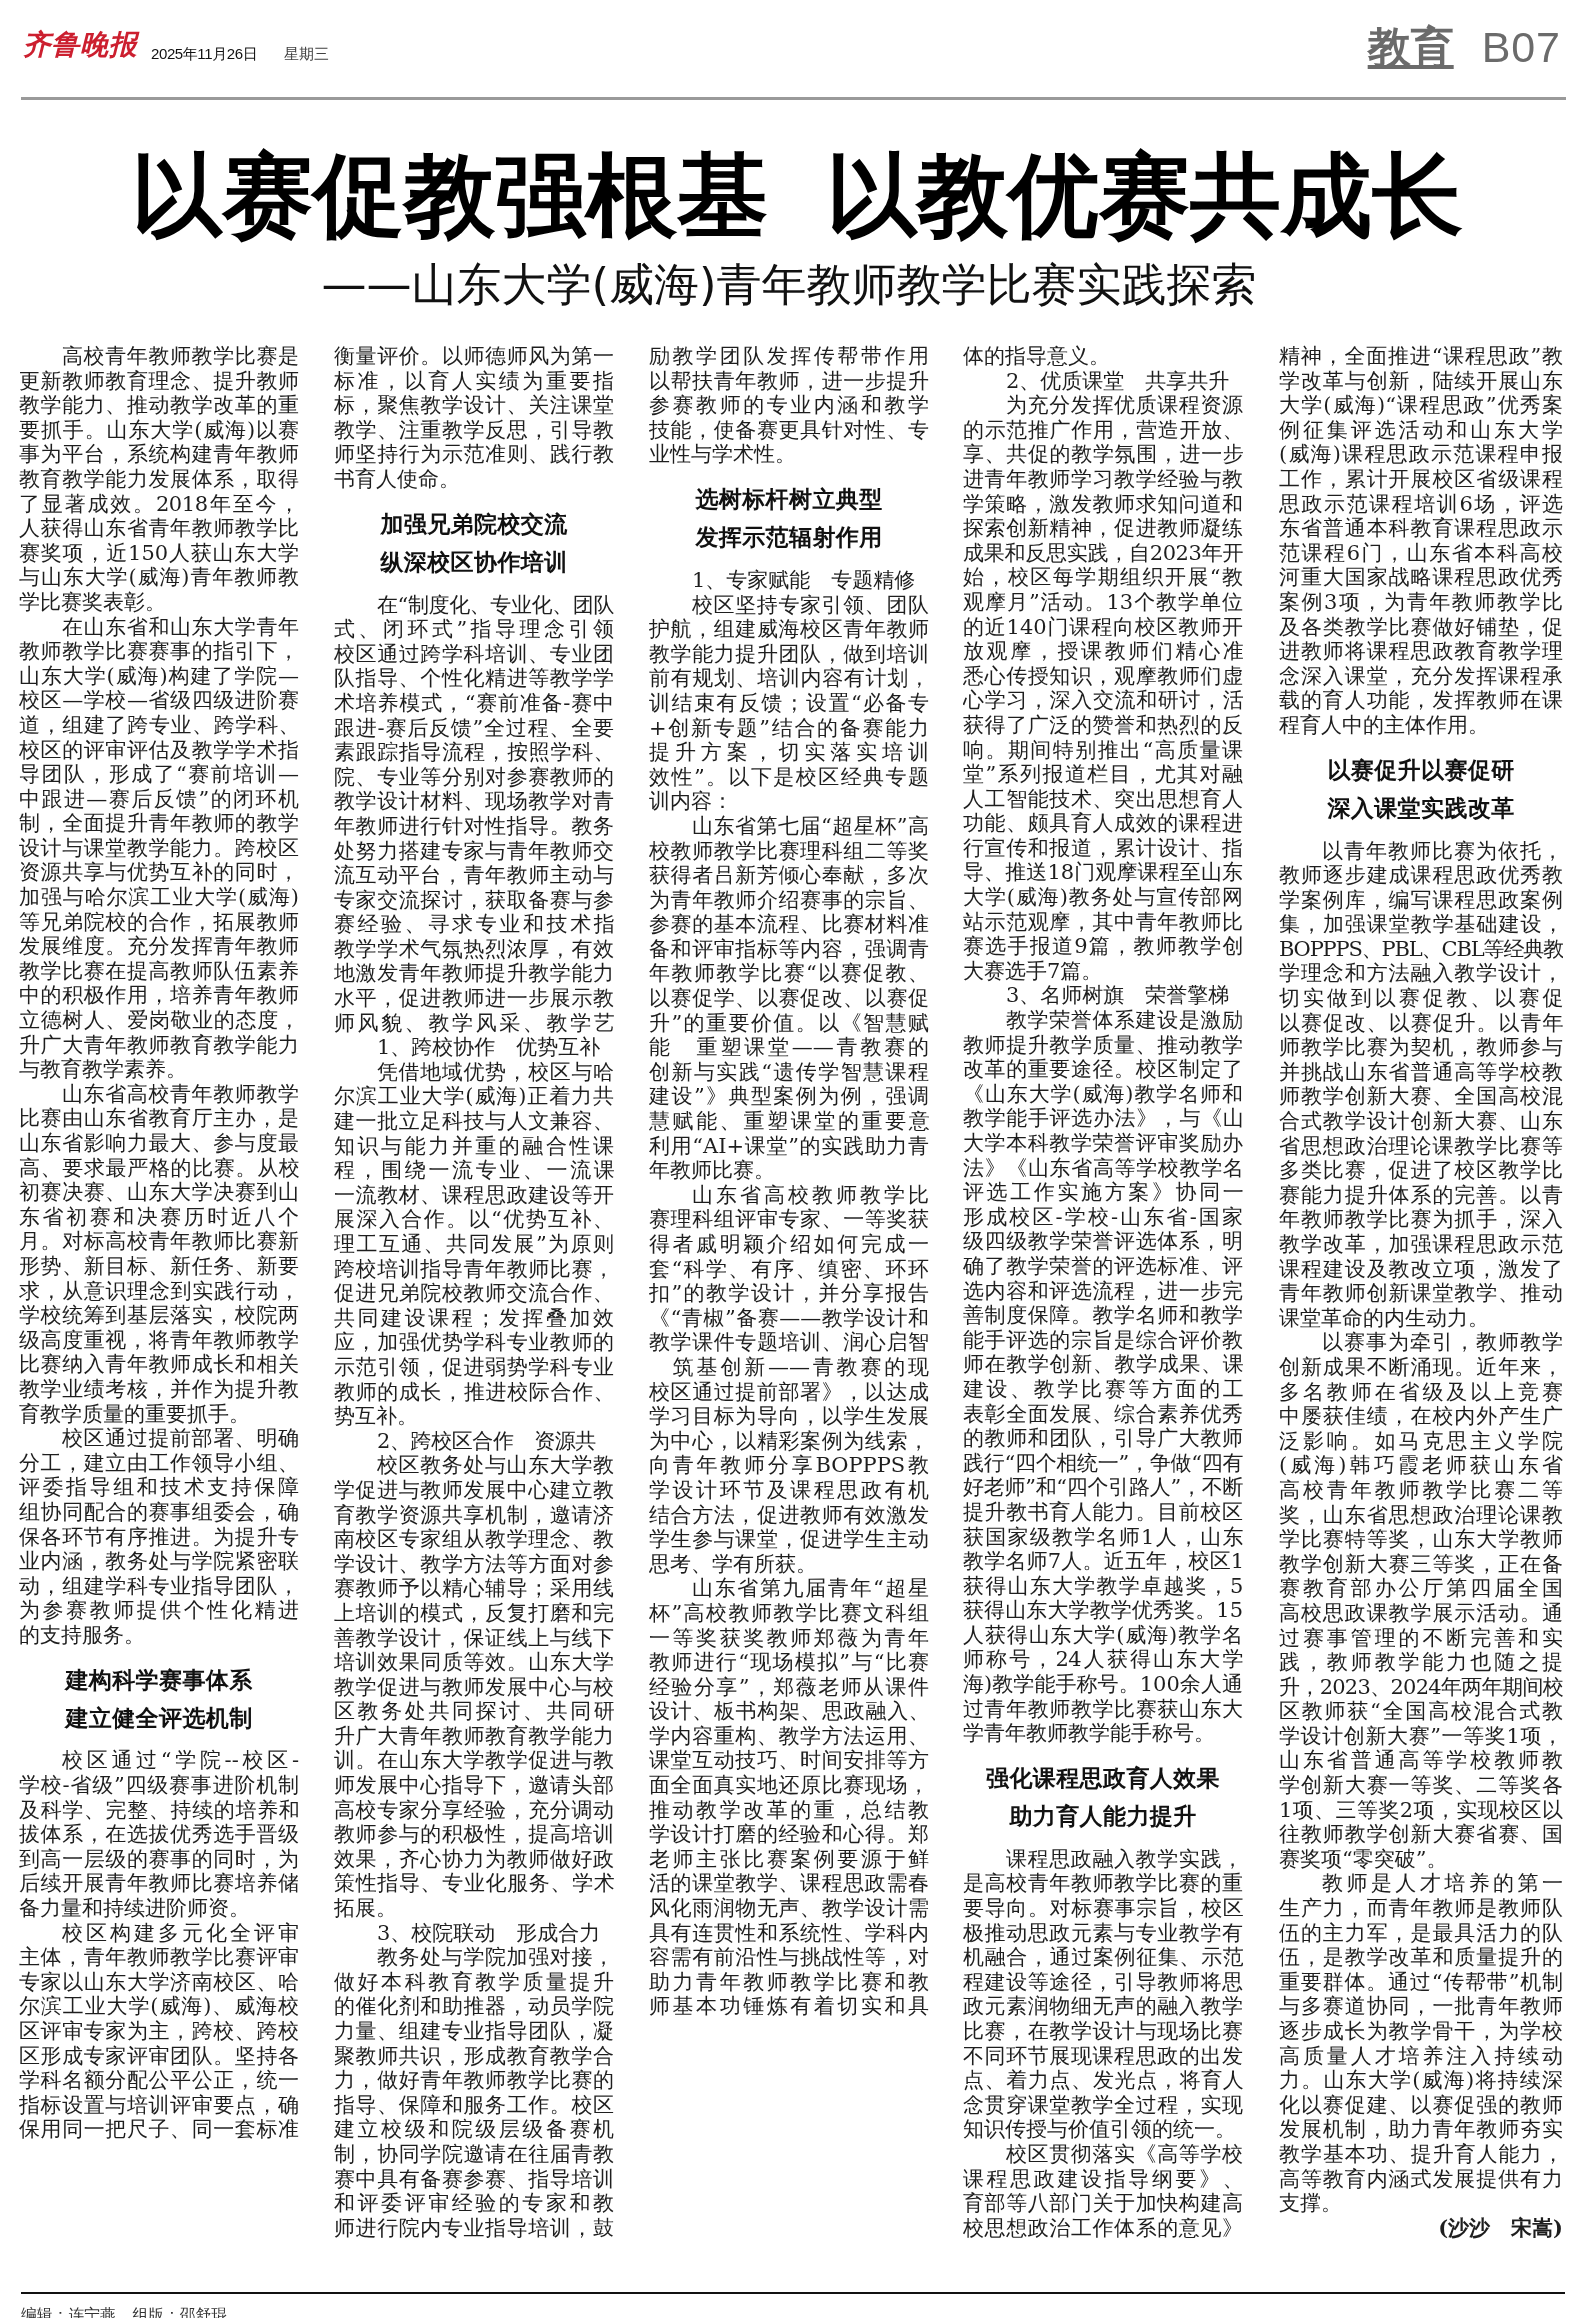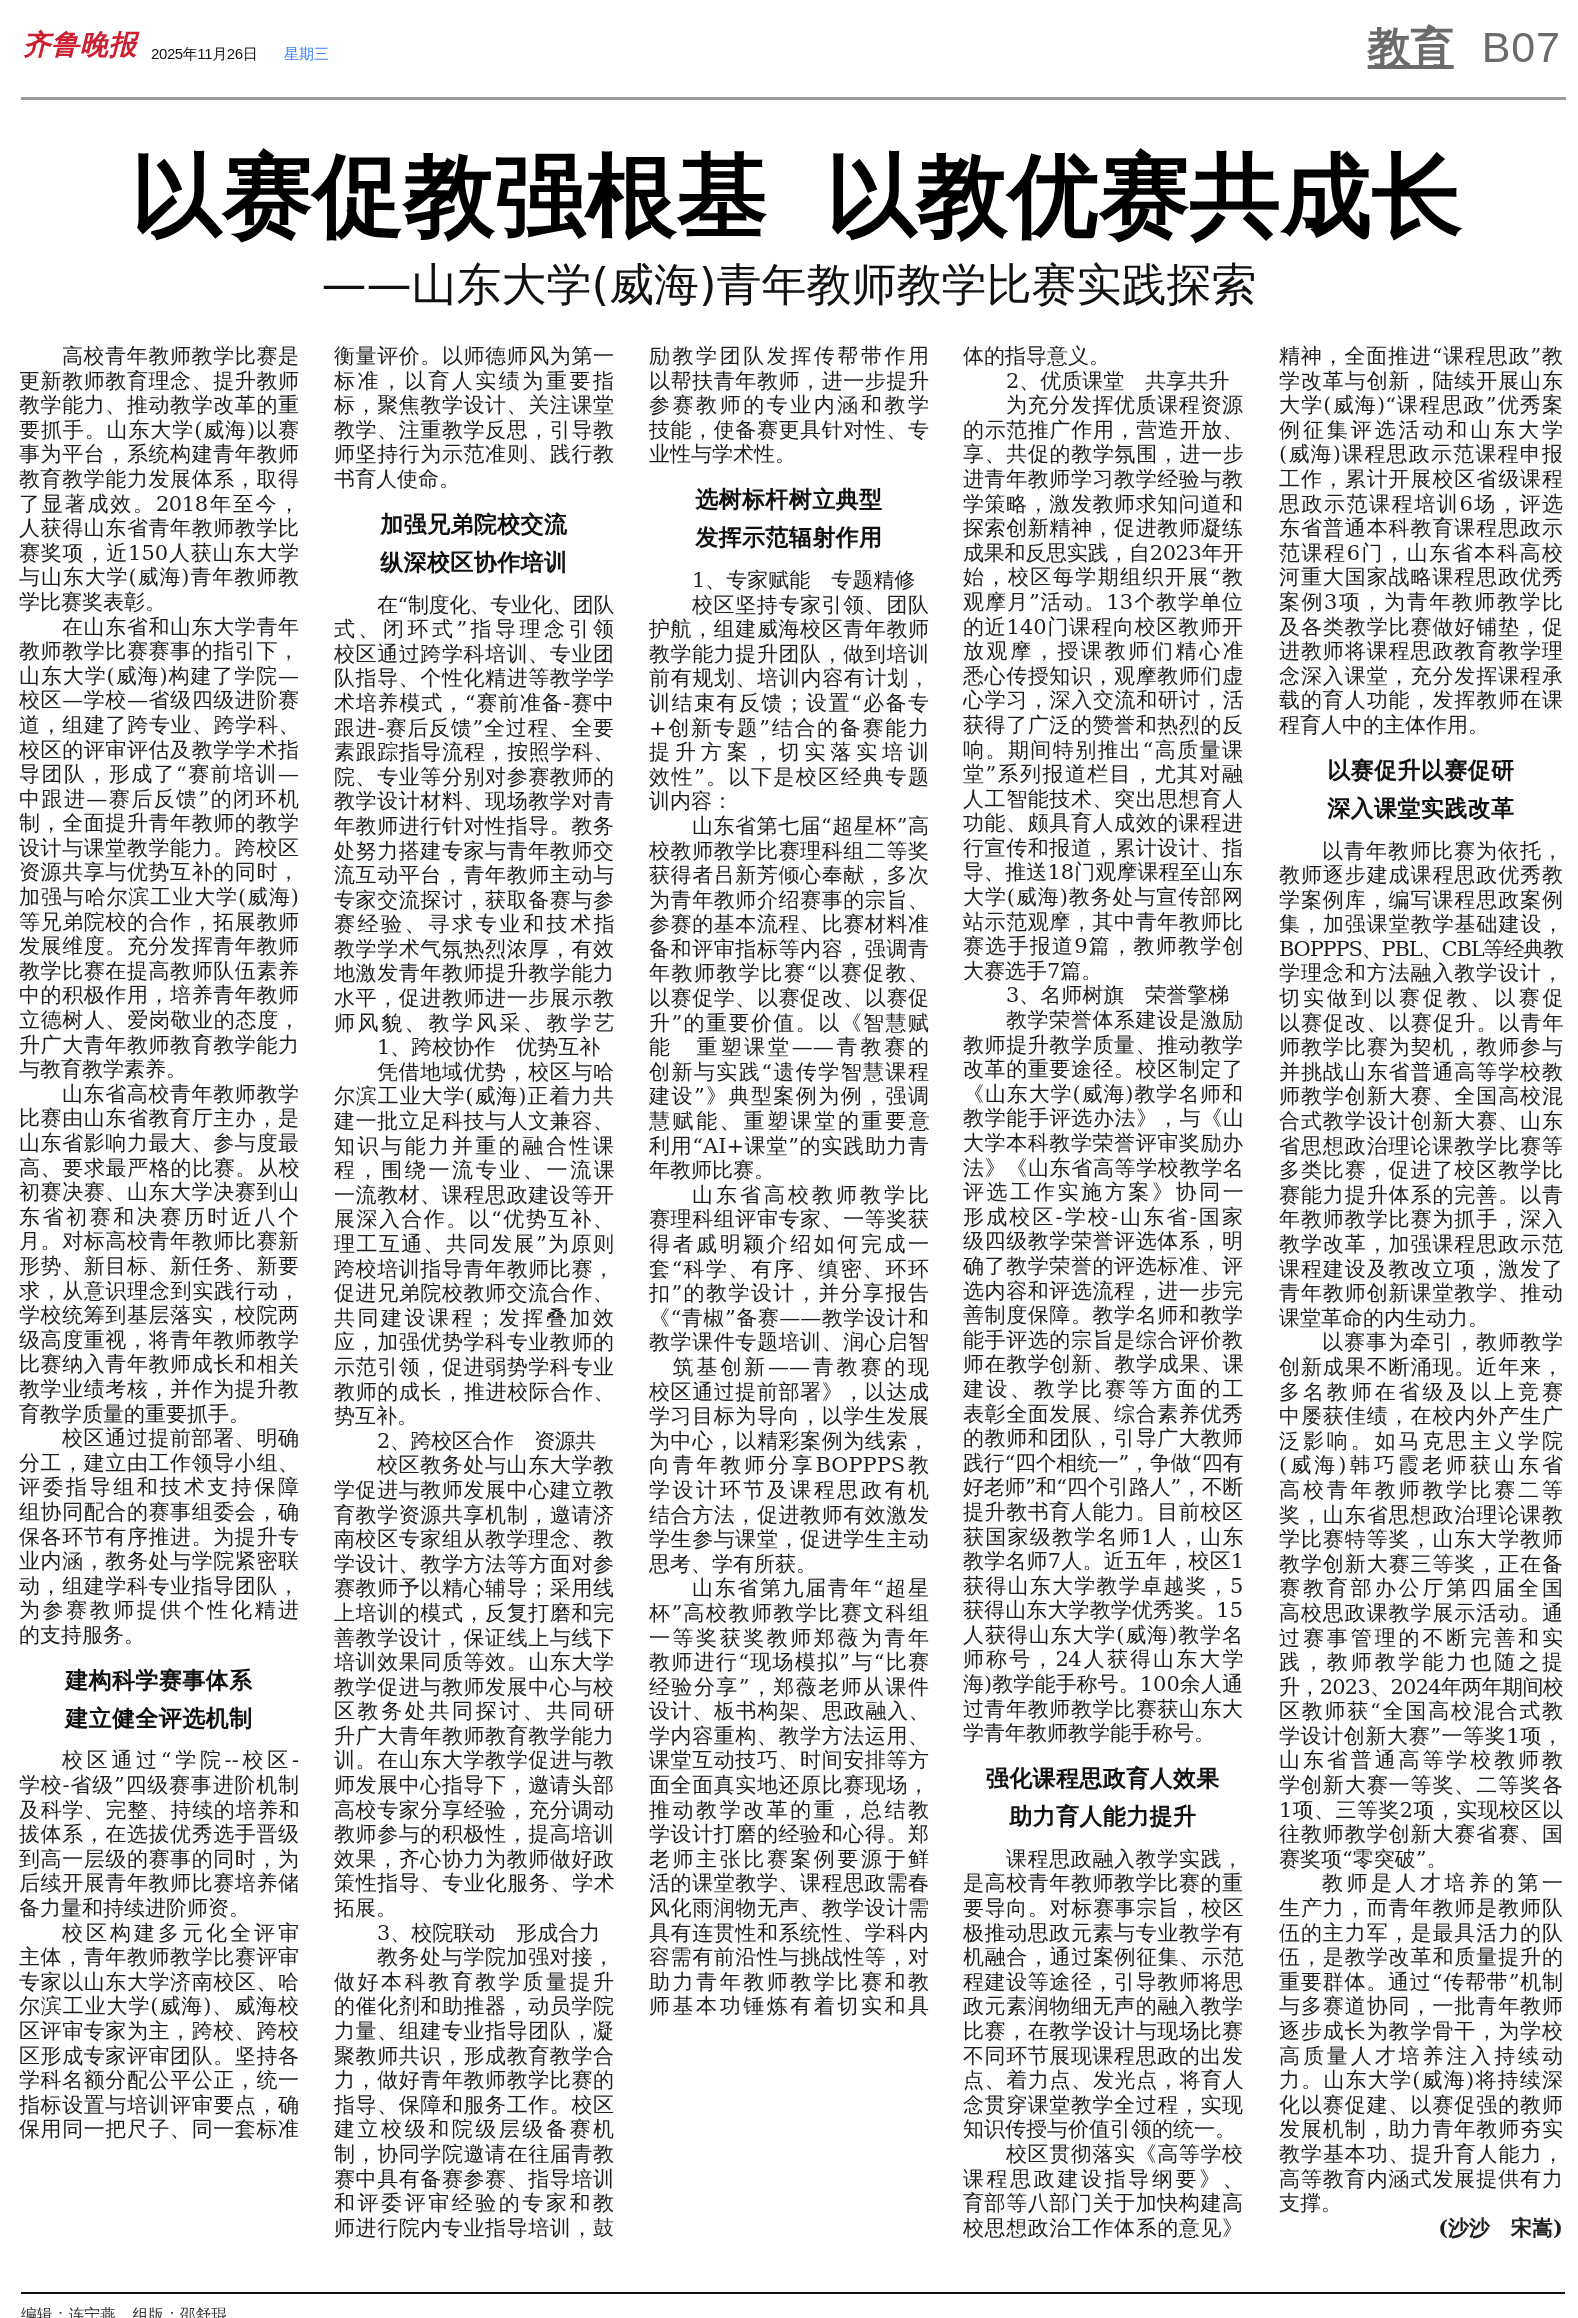--- a/index.html
+++ b/index.html
@@ -20,21 +20,21 @@
     font-family: "DejaVu Serif", serif;
   }
   .date {
     position: absolute; left: 151px; top: 46px;
     font-size: 15px; line-height: 15px; letter-spacing: -0.4px;
     color: #111; font-family: "Liberation Sans", sans-serif;
   }
   .weekday {
     position: absolute; left: 284px; top: 46px;
     font-size: 15px; line-height: 15px;
-    color: #3b82f6; font-family: "Liberation Sans", sans-serif;
+    color: #404040; font-family: "Liberation Sans", sans-serif;
   }
   .section {
     position: absolute; right: 17.4px; top: 26px;
     font-size: 43px; line-height: 43px; color: #6b6b6b;
     white-space: nowrap;
   }
   .section .sec-name { font-family: "DejaVu Serif", serif; font-weight: bold; text-decoration: underline; }
   .section .sec-page { font-family: "Liberation Sans", sans-serif; margin-left: 28px; letter-spacing: 0.8px; }
   .rule-top {
     position: absolute; left: 21px; top: 97px; width: 1545px; height: 2.5px;

